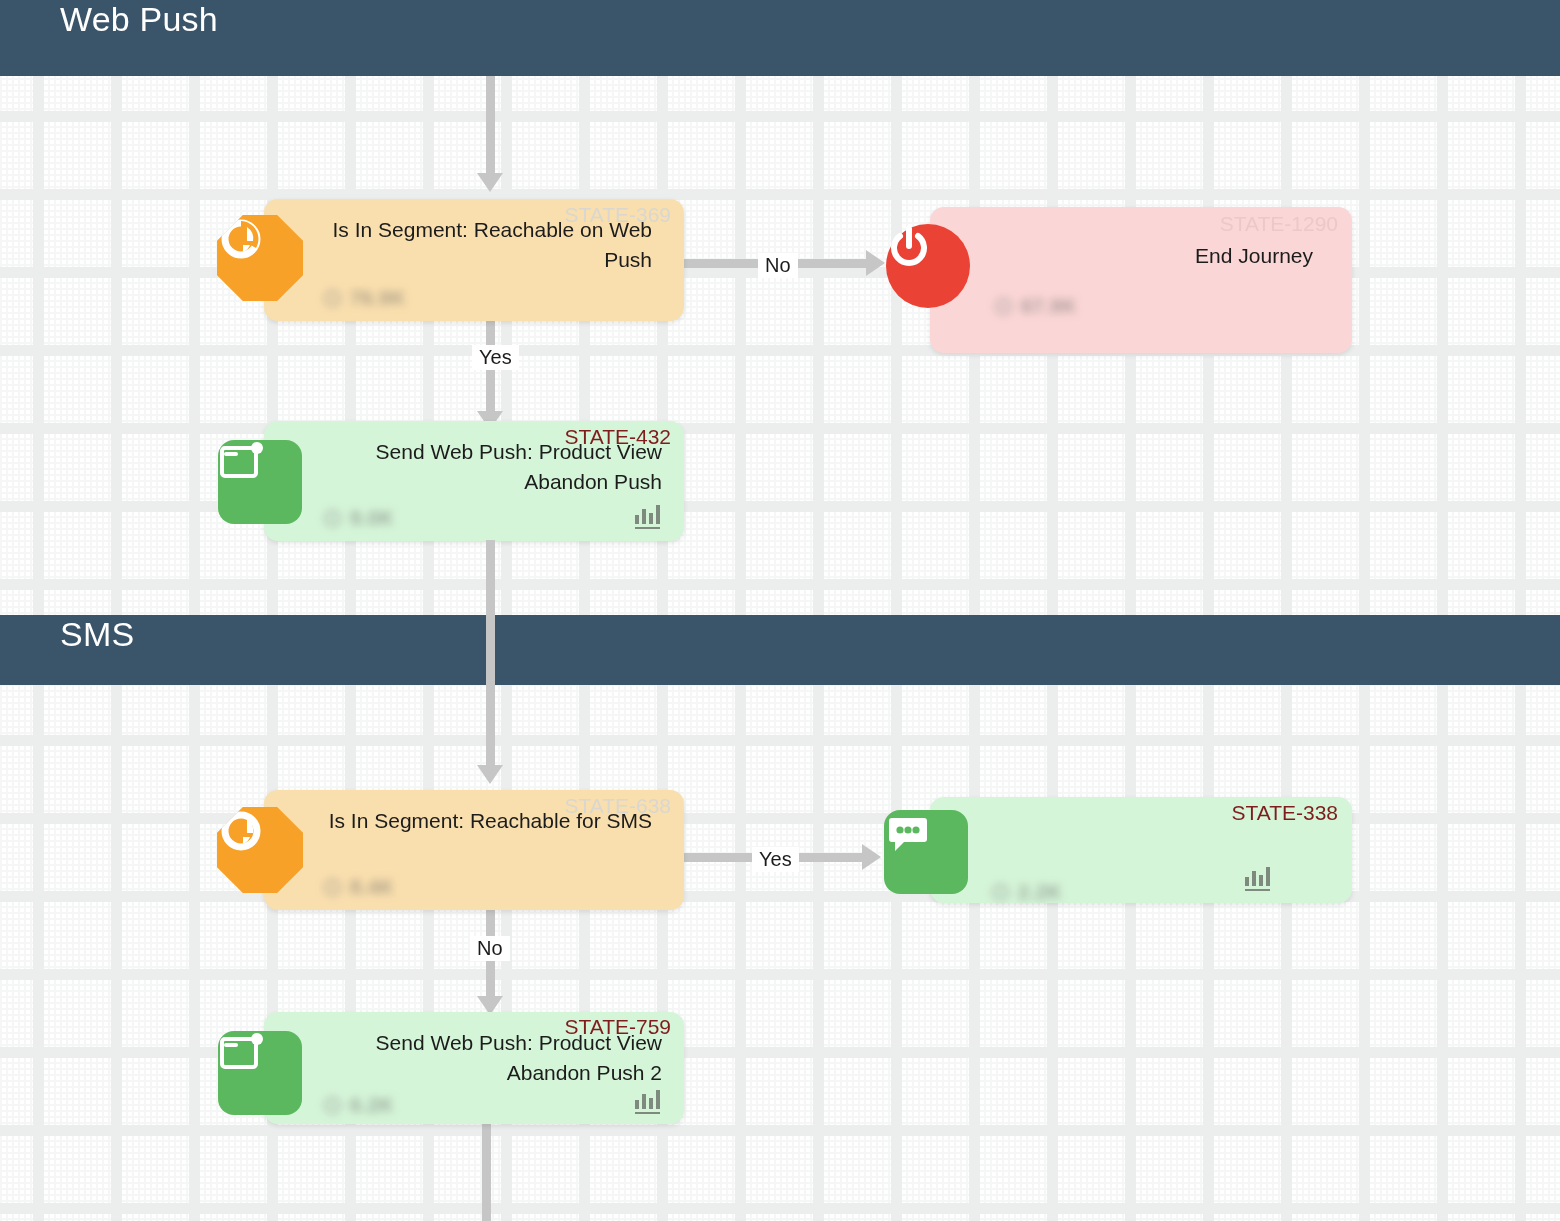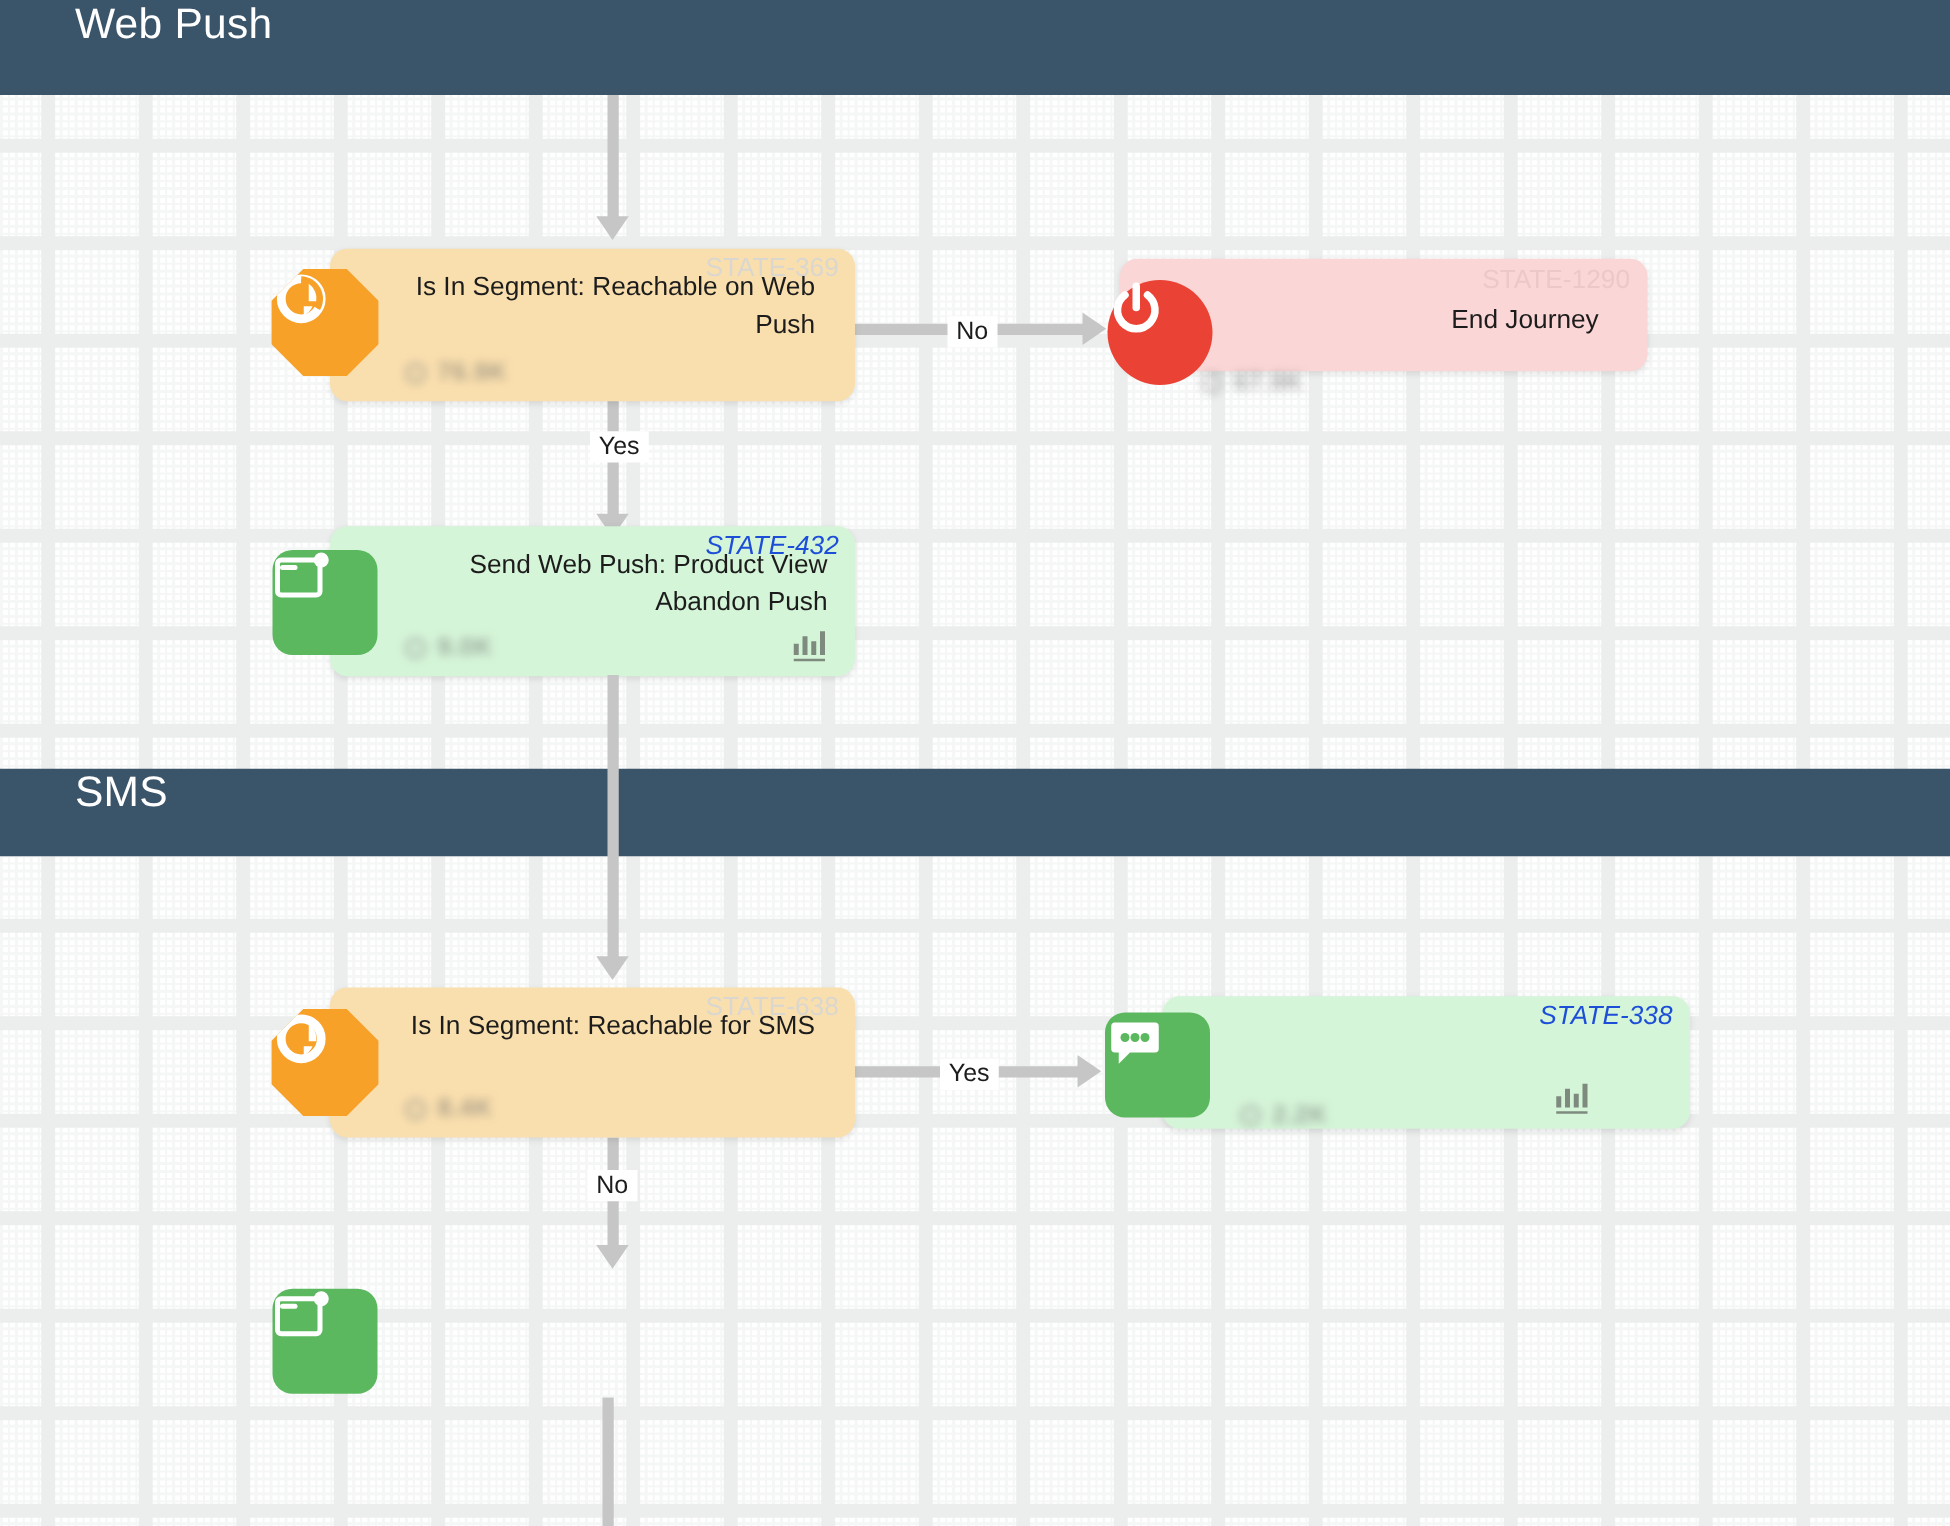--- a/index.html
+++ b/index.html
@@ -140,21 +140,21 @@
   }
   .state-label {
     position: absolute;
     font-size: 21px;
     color: #d9d7cf;
     font-weight: 500;
     z-index: 22;
     white-space: nowrap;
   }
   .state-label.on-red { color: #ecc8c8; }
-  .state-label.on-green { color: #1d4ed8; font-style: italic; }
+  .state-label.on-green { color: #7f1d1d; }
 
   
   .stat-row {
     position: absolute;
     display: flex;
     align-items: center;
     gap: 9px;
     z-index: 24;
     filter: blur(4px);
     opacity: 0.55;
@@ -225,21 +225,21 @@
       <svg width="48" height="48" viewBox="0 0 48 48" aria-hidden="true">
         <circle cx="24" cy="24" r="16" fill="none" stroke="#ffffff" stroke-width="7"></circle>
         <path d="M24 24 L24 6 A18 18 0 0 1 39 33 Z" fill="#f7a128"></path>
         <path d="M24 24 L24 8 A16 16 0 0 1 37.5 32 Z" fill="#f7a128"></path>
         <path d="M30 12 A14 14 0 0 1 36 26 L30 26 Z" fill="#ffffff"></path>
         <path d="M33 30 A12 12 0 0 1 26 37 L26 30 Z" fill="#ffffff"></path>
       </svg>
     </div>
   </div>
 
-  <div class="node node-red" style="left:896px; top:207px; width:422px; height:90px;">
+  <div class="node node-red" style="left:930px; top:207px; width:422px; height:146px;">
     <div class="state-label on-red" style="right:14px; top:5px;">STATE-1290</div>
     <div class="node-title" style="left:63px; top:34px; width:320px;">End Journey</div>
     <div class="stat-row" style="left:65px; top:88px;">
       <span class="stat-dot"></span>
       <span class="stat-text">67.9K</span>
     </div>
   </div>
   <div class="node-icon" style="left:886px; top:224px;">
     <div class="icon-circle">
       <svg width="46" height="46" viewBox="0 0 46 46" aria-hidden="true">
@@ -308,20 +308,34 @@
     <div class="icon-rounded">
       <svg width="48" height="46" viewBox="0 0 48 46" aria-hidden="true">
         <path d="M8 8 H40 A3 3 0 0 1 43 11 V29 A3 3 0 0 1 40 32 H20 L11 41 V32 H8 A3 3 0 0 1 5 29 V11 A3 3 0 0 1 8 8 Z" fill="#ffffff"></path>
         <circle cx="16" cy="20" r="3.6" fill="#5cb85f"></circle>
         <circle cx="24" cy="20" r="3.6" fill="#5cb85f"></circle>
         <circle cx="32" cy="20" r="3.6" fill="#5cb85f"></circle>
       </svg>
     </div>
   </div>
 
+  <div class="node node-green" style="left:264px; top:1012px; width:420px; height:112px;">
+    <div class="state-label on-green" style="right:13px; top:3px;">STATE-759</div>
+    <div class="node-title" style="left:58px; top:16px; width:340px;">Send Web Push: Product View Abandon Push 2</div>
+    <div class="stat-row" style="left:60px; top:82px;">
+      <span class="stat-dot"></span>
+      <span class="stat-text">6.2K</span>
+    </div>
+    <div class="barchart-icon" style="right:24px; bottom:10px;">
+      <i style="height:9px"></i>
+        <i style="height:15px"></i>
+        <i style="height:11px"></i>
+        <i style="height:19px"></i>
+    </div>
+  </div>
   <div class="node-icon" style="left:218px; top:1031px;">
     <div class="icon-rounded">
       <svg width="48" height="44" viewBox="0 0 48 44" aria-hidden="true">
         <rect x="4" y="8" width="34" height="28" rx="3" fill="none" stroke="#ffffff" stroke-width="4"></rect>
         <line x1="8" y1="14" x2="18" y2="14" stroke="#ffffff" stroke-width="4" stroke-linecap="round"></line>
         <circle cx="39" cy="8" r="6" fill="#ffffff"></circle>
       </svg>
     </div>
   </div>
 

